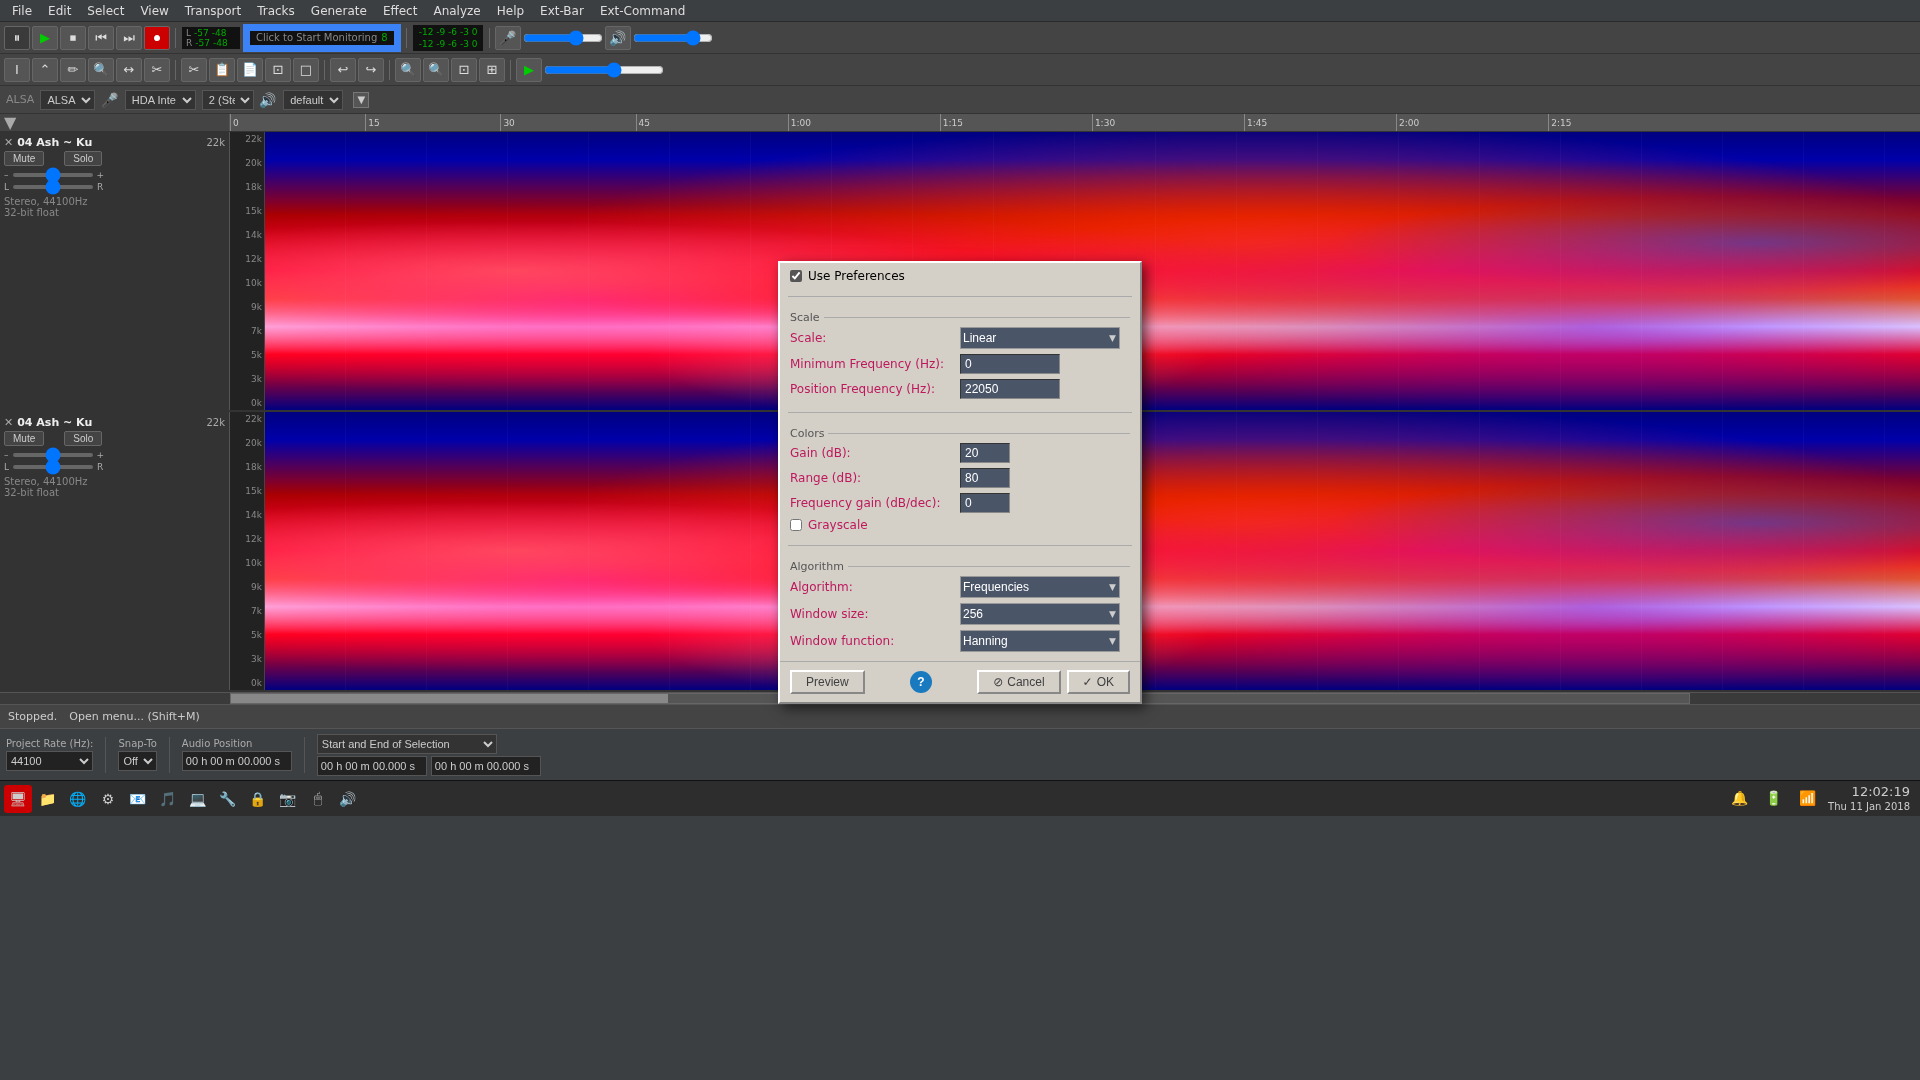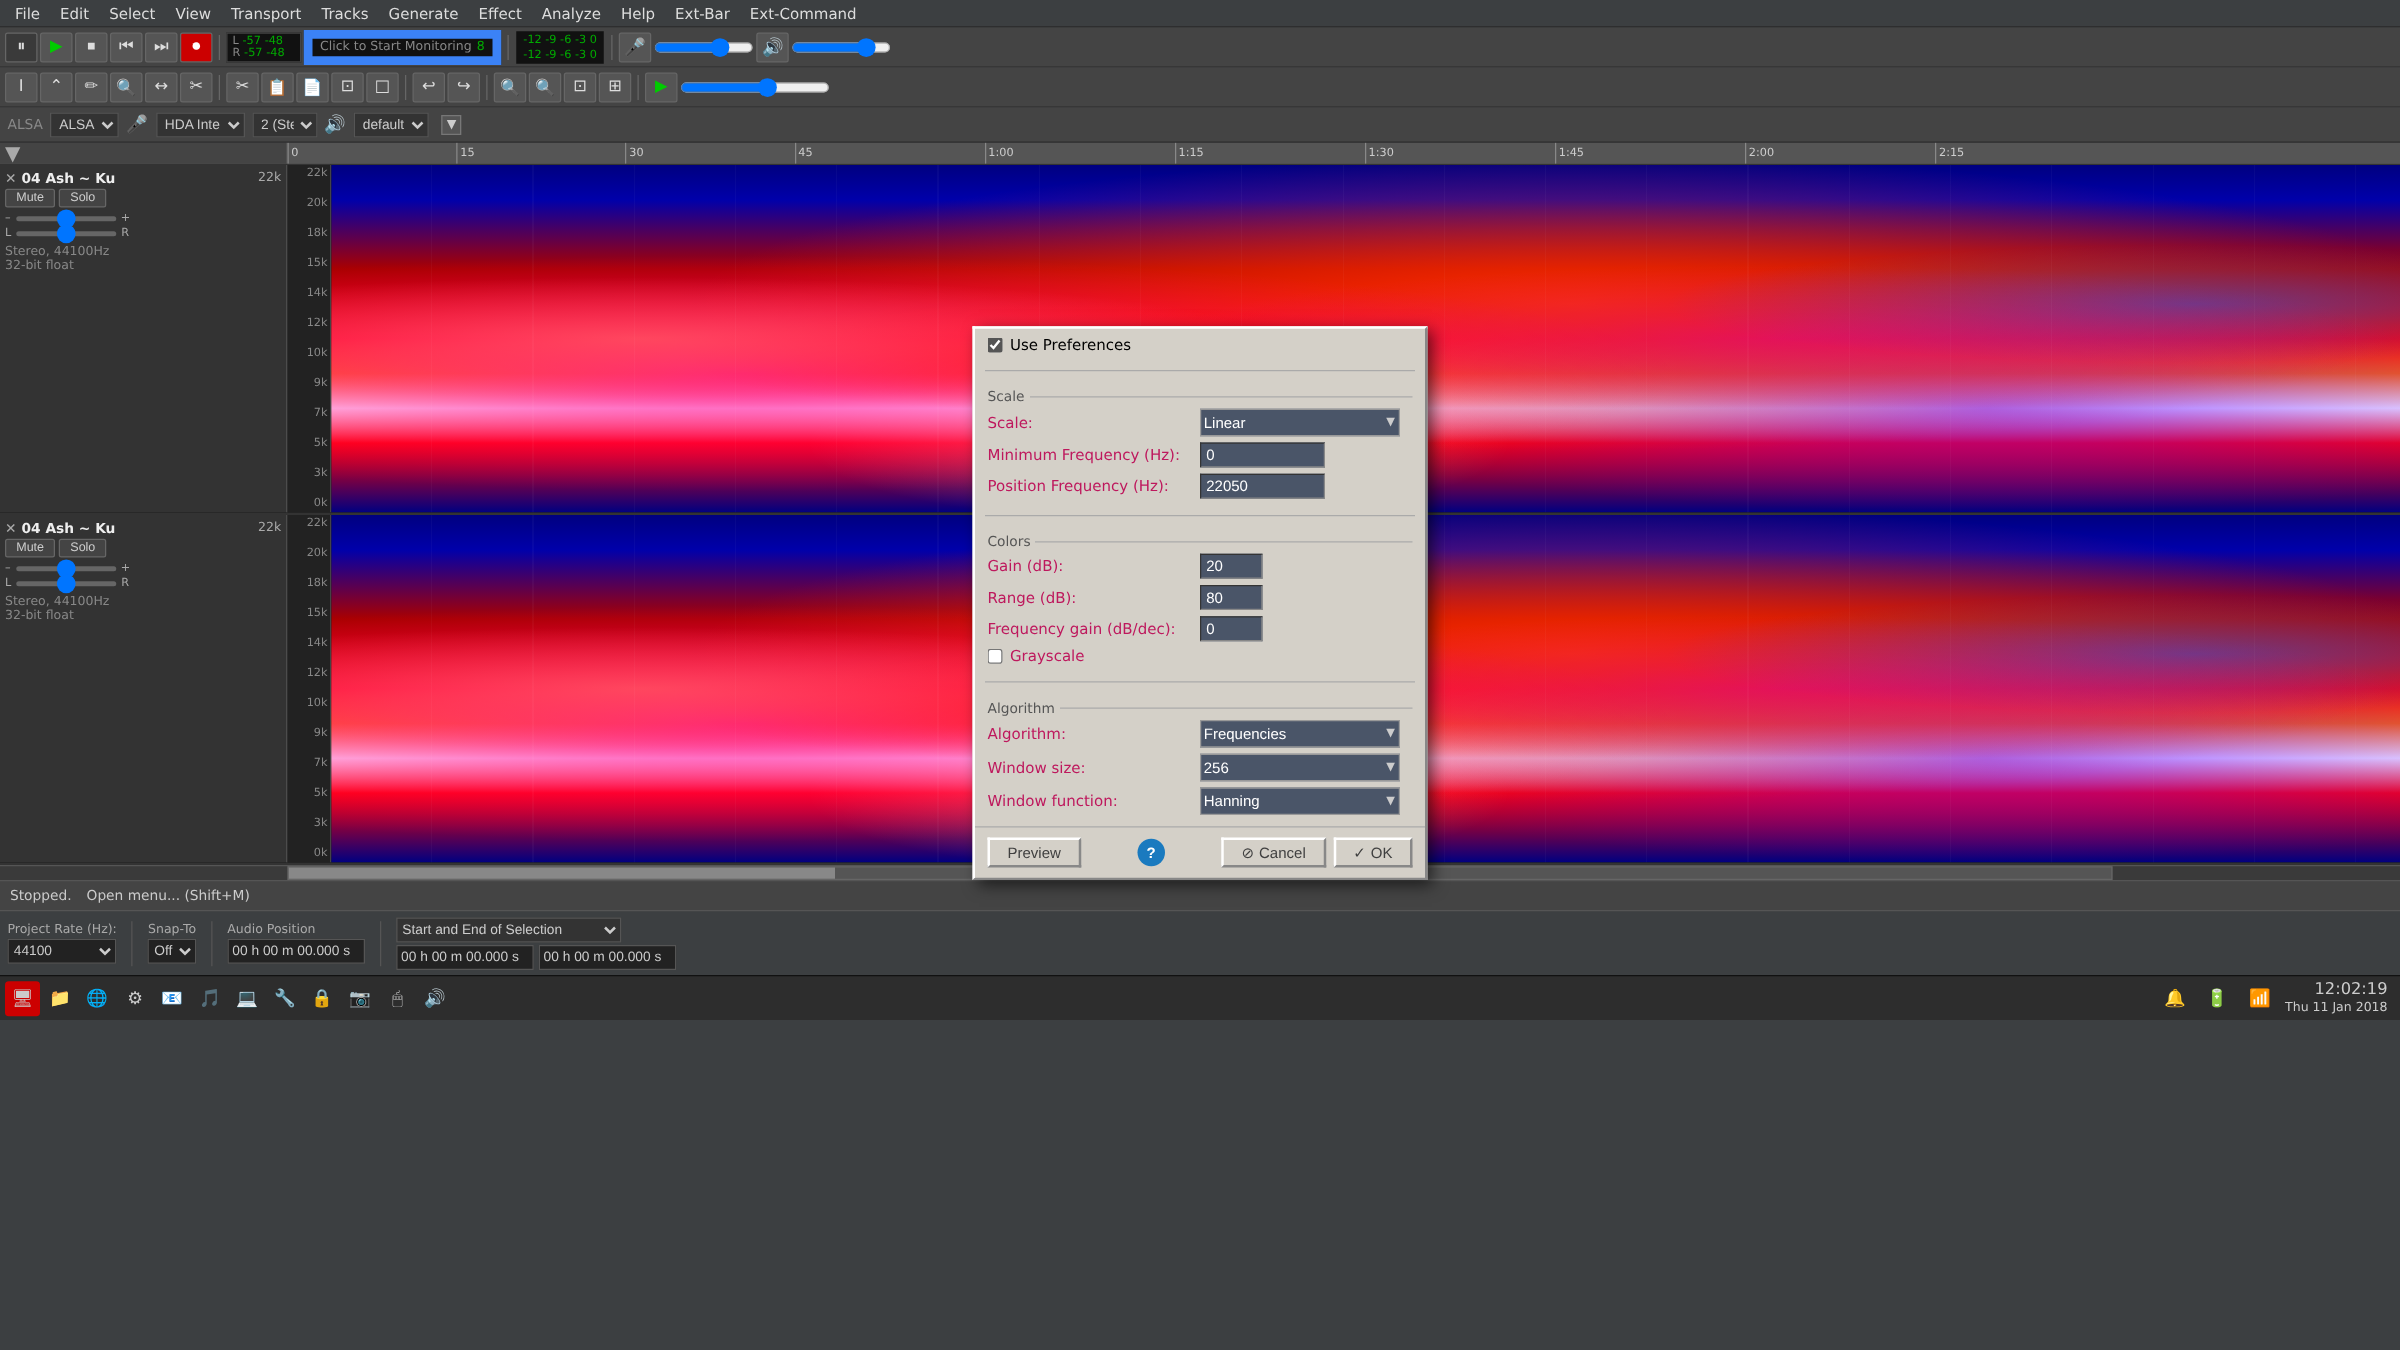--- a/index.html
+++ b/index.html
@@ -158,21 +158,21 @@
     .track-title-row {
       display: flex;
       align-items: center;
       justify-content: space-between;
       margin-bottom: 2px;
     }
     .track-name { color: #eee; font-size: 11px; font-weight: bold; }
     .track-freq { color: #aaa; font-size: 10px; }
     .track-btn-row {
       display: flex;
-      gap: 3px;
+      gap: 20px;
       margin-bottom: 4px;
     }
     .track-btn {
       padding: 1px 8px;
       background: #444;
       border: 1px solid #666;
       color: #ccc;
       font-size: 10px;
       cursor: pointer;
       border-radius: 2px;

